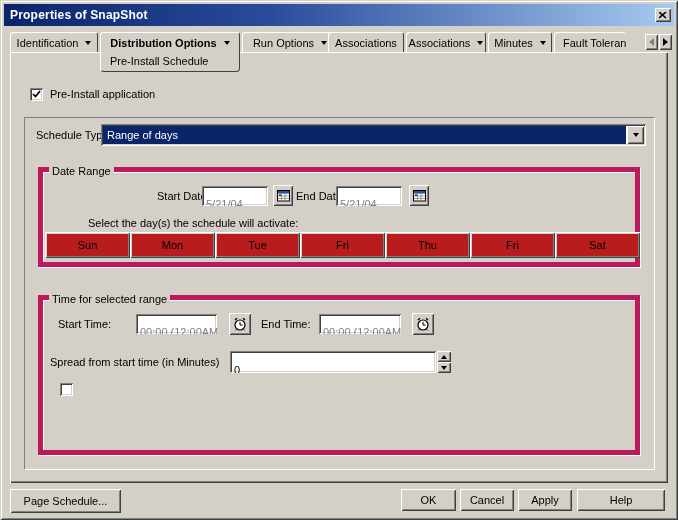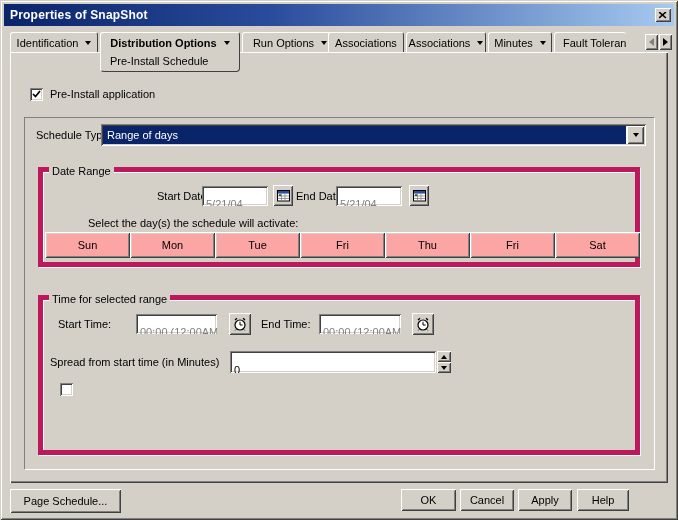--- a/index.html
+++ b/index.html
@@ -104,21 +104,21 @@
 
   .icon-btn {
     position:absolute; z-index:5; background:#d4d0c8;
     display:flex; align-items:center; justify-content:center;
     box-shadow: inset 1px 1px #ffffff, inset -1px -1px #404040,
                 inset 2px 2px #d4d0c8, inset -2px -2px #808080;
   }
 
   .days-row { position:absolute; left:45px; top:232px; width:595px; height:26px; display:flex; z-index:5; }
   .daybtn {
-    flex:1; background:#fca5a5; display:flex; align-items:center; justify-content:center; cursor:default;
+    flex:1; background:#b91c1c; display:flex; align-items:center; justify-content:center; cursor:default;
     box-shadow: inset 1px 1px #ffffff, inset -1px -1px #404040,
                 inset 2px 2px #d4d0c8, inset -2px -2px #808080;
     margin-right:0px;
   }
 
   .spinner { position:absolute; left:437px; top:351px; width:14px; height:22px; display:flex; flex-direction:column; z-index:5; }
   .spin-btn {
     flex:1; background:#d4d0c8; display:flex; align-items:center; justify-content:center;
     box-shadow: inset 1px 1px #ffffff, inset -1px -1px #404040,
                 inset 2px 2px #d4d0c8, inset -2px -2px #808080;
@@ -292,17 +292,17 @@
   </div>
   <div class="btn" style="left:401px;top:489px;width:55px;">
     <span>OK</span>
   </div>
   <div class="btn" style="left:460px;top:489px;width:54px;">
     <span>Cancel</span>
   </div>
   <div class="btn" style="left:518px;top:489px;width:54px;">
     <span>Apply</span>
   </div>
-  <div class="btn" style="left:577px;top:489px;width:52px;">
+  <div class="btn" style="left:577px;top:489px;width:88px;">
     <span>Help</span>
   </div>
 
 </div>
 
 </body></html>

